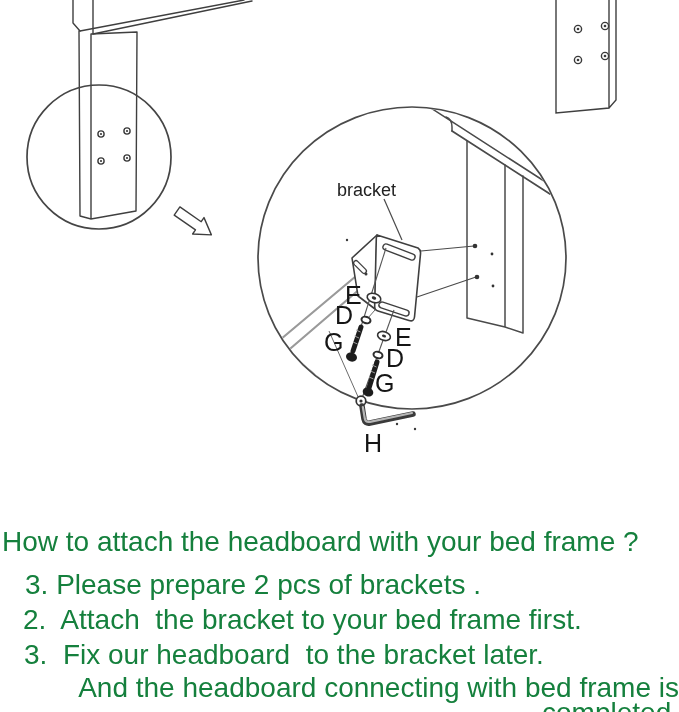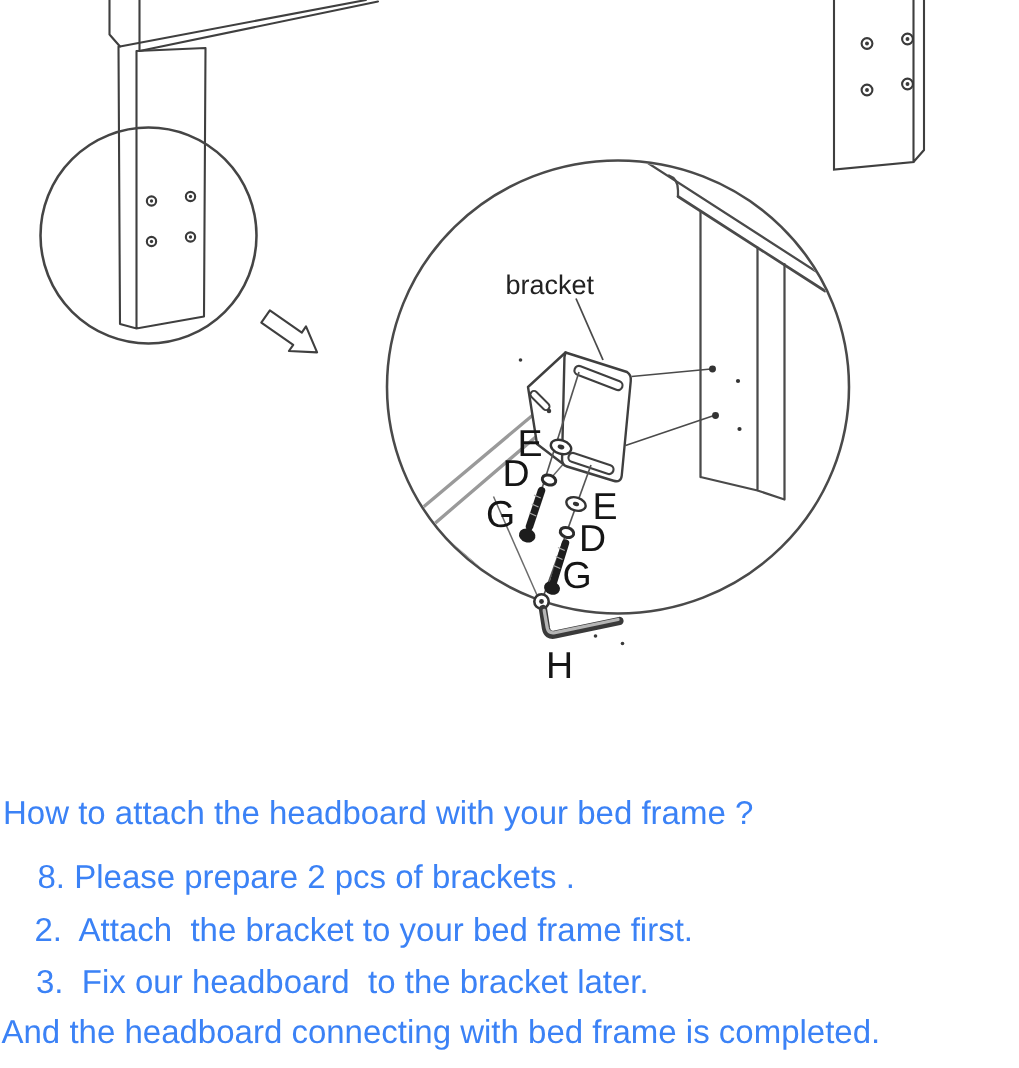--- a/index.html
+++ b/index.html
@@ -6,22 +6,22 @@
   body{
     width:679px;height:712px;
     background:#ffffff;
     font-family:"Liberation Sans", sans-serif;
     position:relative;
     overflow:hidden;
   }
   .diagram{position:absolute;left:0;top:0;}
   .text-layer div{
     position:absolute;
-    color:#3b82f6;
-    font-size:22px;
+    color:#15803d;
+    font-size:28px;
     line-height:25px;
     white-space:pre-wrap;
   }
   .heading{left:2px;top:529px;}
   .step-1{left:25px;top:572px;}
   .step-2{left:23px;top:607px;}
   .step-3{left:24px;top:642px;}
   .footer-line{left:1px;top:675px;text-align:right;}
   .part-letter{
     font-family:"Liberation Sans", sans-serif;
@@ -176,17 +176,17 @@
     <text class="part-letter" x="324" y="351">G</text>
     <text class="part-letter" x="395" y="346">E</text>
     <text class="part-letter" x="386" y="367">D</text>
     <text class="part-letter" x="375" y="392">G</text>
     <text class="part-letter" x="364" y="452">H</text>
   </g>
 </svg>
 
 <div class="text-layer">
   <div class="heading">How to attach the headboard with your bed frame ?</div>
-  <div class="step-1">8. Please prepare 2 pcs of brackets .</div>
+  <div class="step-1">3. Please prepare 2 pcs of brackets .</div>
   <div class="step-2">2.  Attach  the bracket to your bed frame first.</div>
   <div class="step-3">3.  Fix our headboard  to the bracket later.</div>
   <div class="footer-line">And the headboard connecting with bed frame is completed.</div>
 </div>
 
 </body></html>

